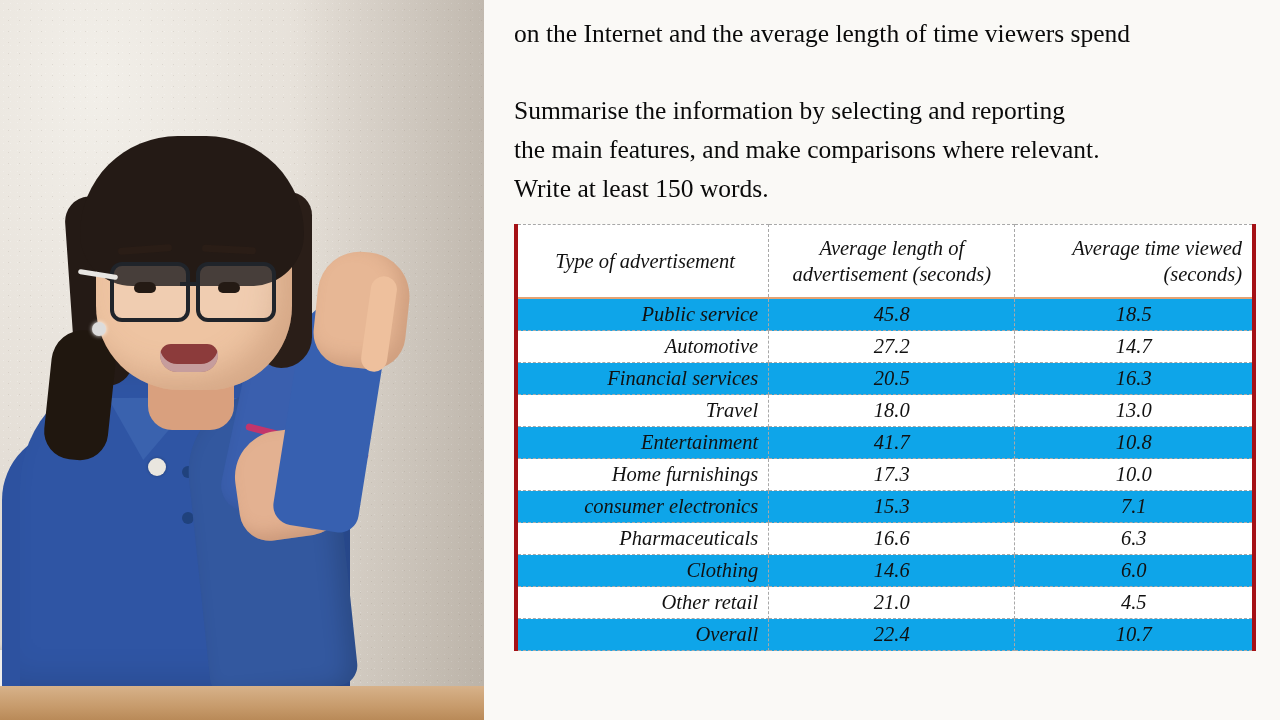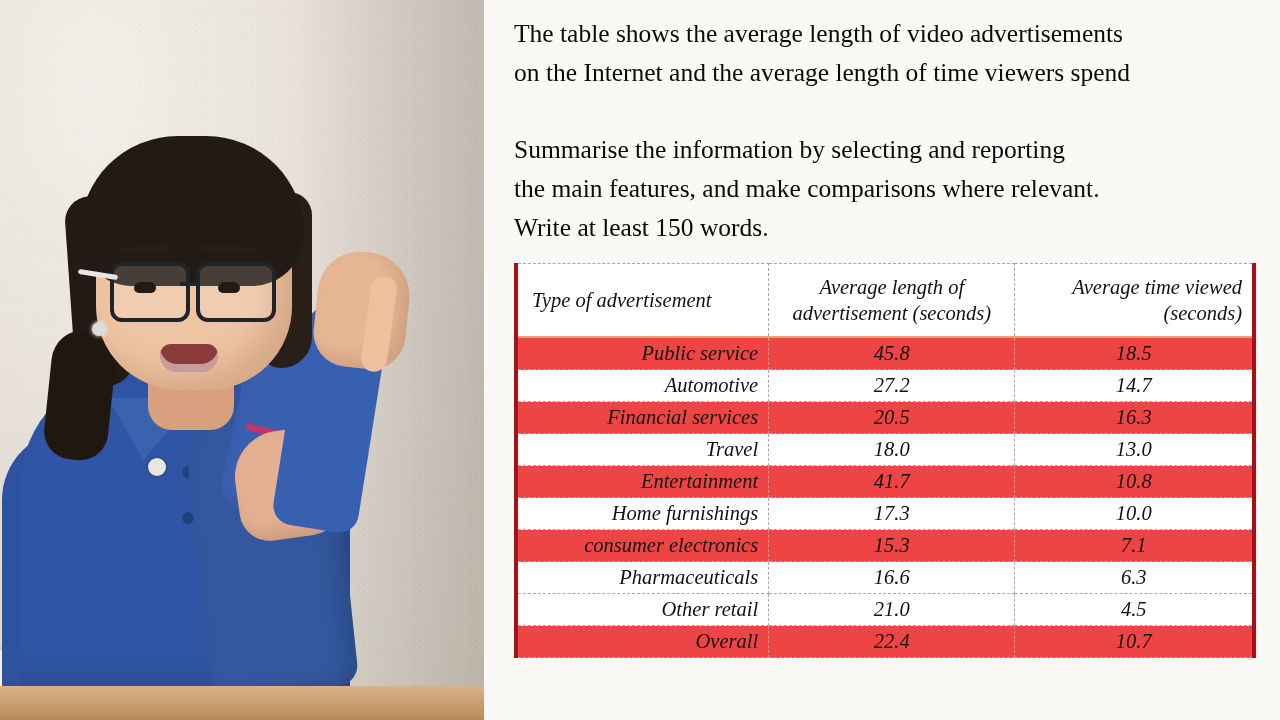--- a/index.html
+++ b/index.html
@@ -356,32 +356,32 @@
   }
   table.data thead th {
     font-weight: normal;
     font-size: 20.5px;
     line-height: 26px;
     color: #111;
     padding: 10px 10px;
     background: #ffffff;
     border-bottom: 2px solid #e4a373;
   }
-  .th-type { text-align: left; width: 245px; padding-left: 14px !important; vertical-align: middle; }
+  .th-type { text-align: center; width: 245px; padding-left: 14px !important; vertical-align: middle; }
   .th-len  { width: 248px; text-align: center; }
   .th-time { width: 245px; text-align: right; }
   table.data tbody td {
     font-size: 20.5px;
     height: 29px;
     color: #111;
     padding: 1px 10px;
   }
   td.label { text-align: right; padding-right: 12px; }
   td.num { text-align: center; font-style: italic; }
-  tbody tr.alt td { background: #ef4444; }
+  tbody tr.alt td { background: #0ea5e9; }
   tbody tr.plain td { background: #ffffff; font-style: italic; }
 </style>
 </head>
 <body>
 
 <div class="screen">
 
   <div class="video-panel">
     <div class="wall"></div>
     <div class="wall-shadow"></div>
@@ -423,21 +423,20 @@
       <div class="mouth"></div>
       <div class="earring"></div>
     </div>
 
     <div class="desk"></div>
   </div>
 
   <div class="slide">
 
     <div class="prompt">
-      <p>The table shows the average length of video  advertisements</p>
       <p>on the Internet and the average length of time viewers spend</p>
       <div class="gap"></div>
       <p>Summarise the information by selecting and reporting</p>
       <p>the main features, and make comparisons where relevant.</p>
       <p>Write at least 150 words.</p>
     </div>
 
     <div class="table-wrap">
       <table class="data">
         <thead>
@@ -487,20 +486,25 @@
           <tr class="alt">
             <td class="label">consumer electronics</td>
             <td class="num">15.3</td>
             <td class="num">7.1</td>
           </tr>
           <tr class="plain">
             <td class="label">Pharmaceuticals</td>
             <td class="num">16.6</td>
             <td class="num">6.3</td>
           </tr>
+          <tr class="alt">
+            <td class="label">Clothing</td>
+            <td class="num">14.6</td>
+            <td class="num">6.0</td>
+          </tr>
           <tr class="plain">
             <td class="label">Other retail</td>
             <td class="num">21.0</td>
             <td class="num">4.5</td>
           </tr>
           <tr class="alt">
             <td class="label">Overall</td>
             <td class="num">22.4</td>
             <td class="num">10.7</td>
           </tr>

